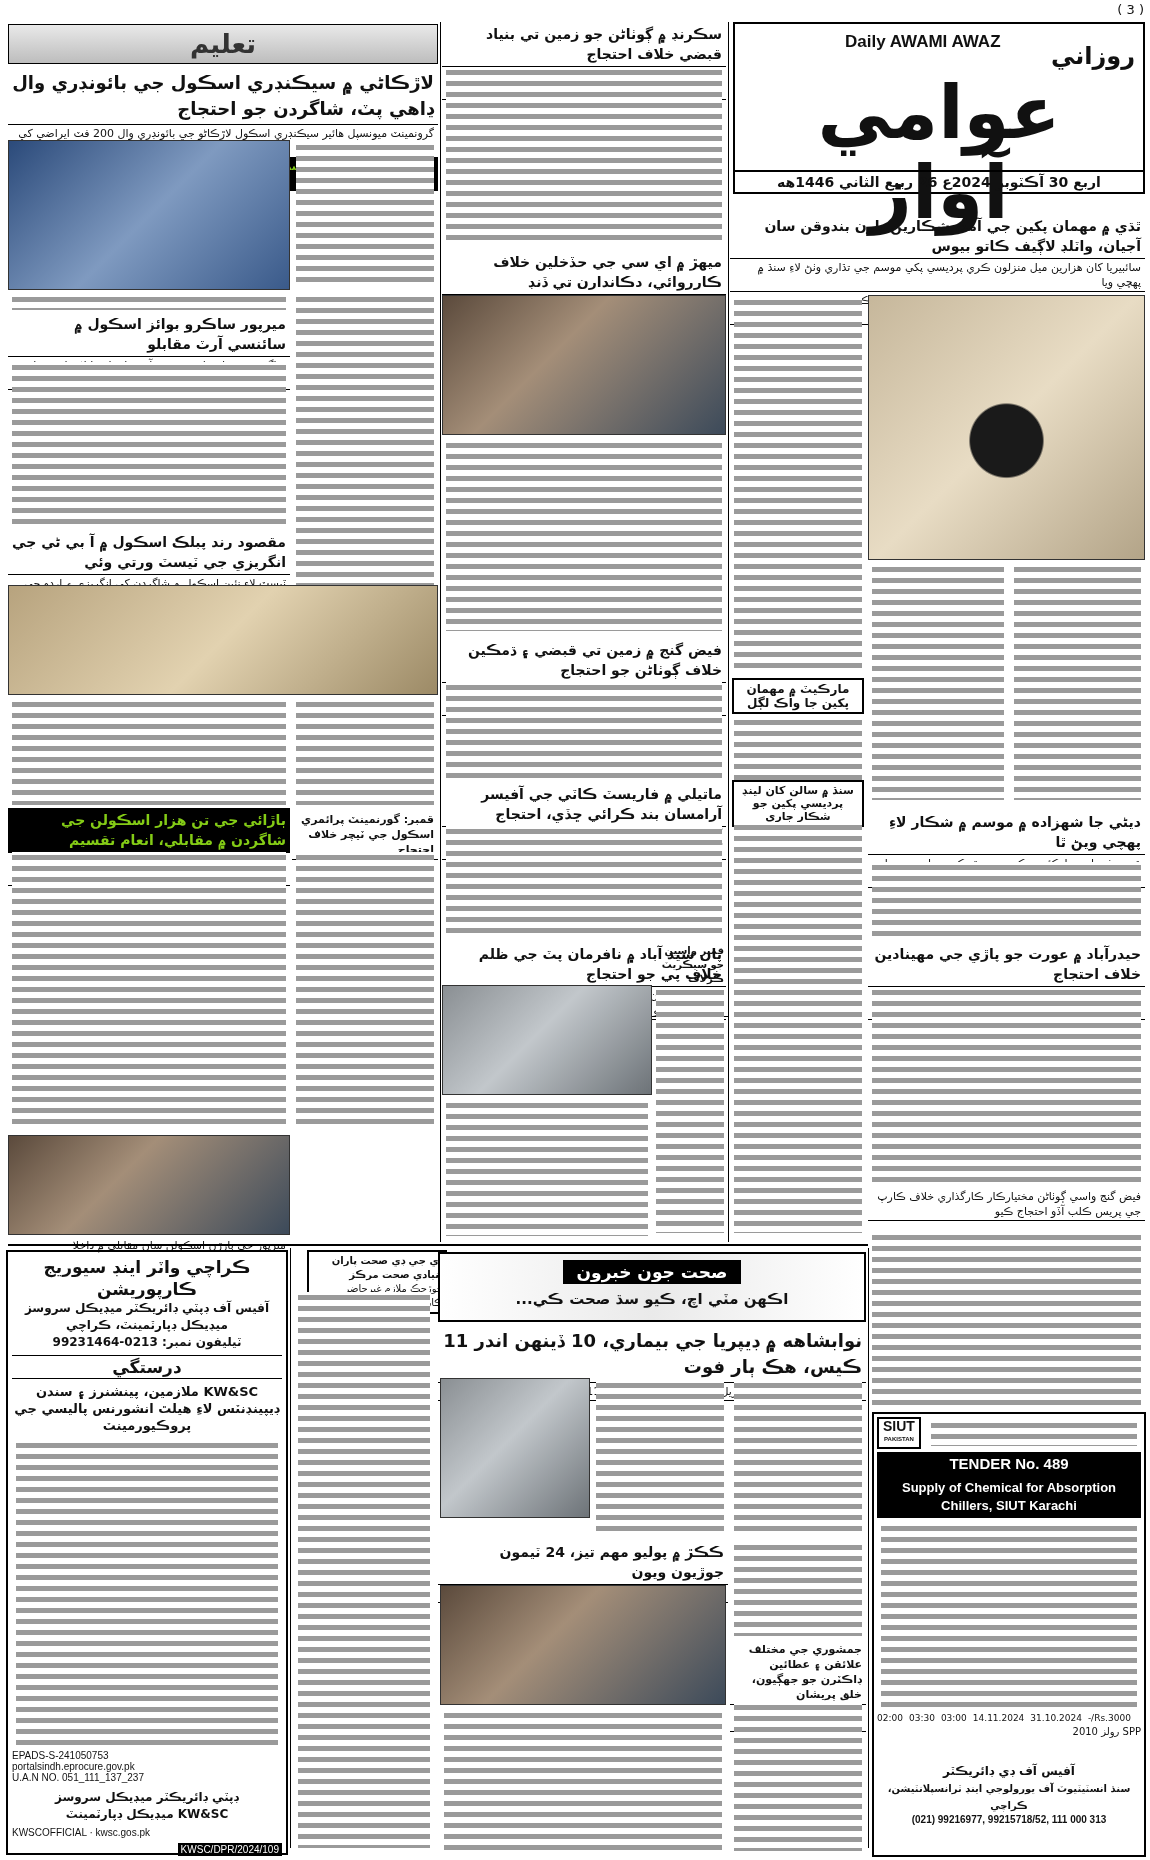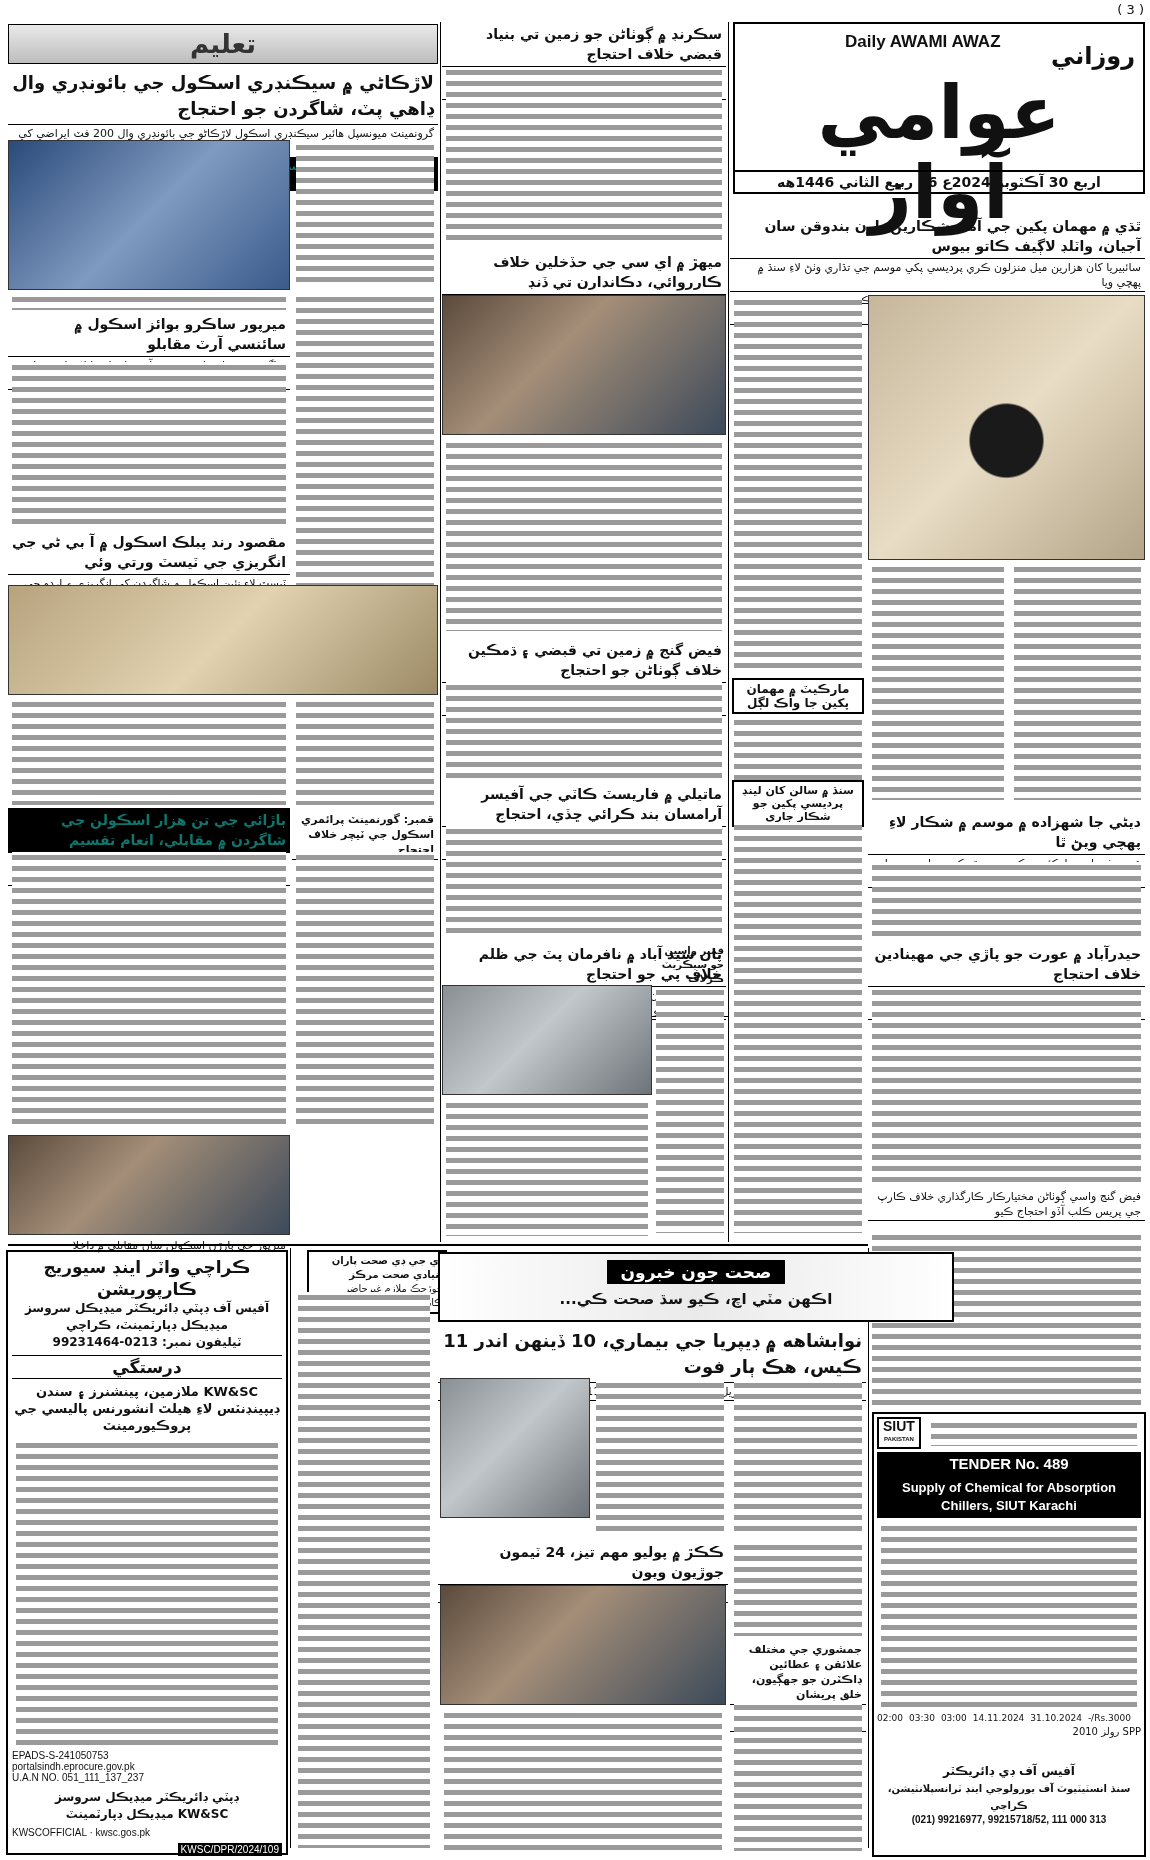--- a/index.html
+++ b/index.html
@@ -8,21 +8,21 @@
   .rtl { direction: rtl; text-align: right; }
   .page-num { right: 6px; top: 2px; font-size: 13px; }
   .masthead { left: 733px; top: 22px; width: 412px; height: 172px; border: 2px solid #000; }
   .mast-en { position: absolute; left: 110px; top: 8px; font-family: "Liberation Sans", sans-serif; font-weight: bold; font-size: 17px; }
   .mast-roz { position: absolute; right: 8px; top: 18px; font-size: 24px; font-weight: bold; }
   .mast-title { position: absolute; left: 0; right: 0; top: 48px; text-align: center; font-size: 74px; font-weight: bold; line-height: 80px; }
   .mast-date { position: absolute; left: 0; right: 0; bottom: 0; height: 22px; border-top: 2px solid #000; text-align: center; font-size: 14px; font-weight: bold; line-height: 20px; }
   .col-rule { width: 1px; background: #000; }
   .headline { font-weight: bold; font-size: 14px; line-height: 20px; padding: 2px 4px; border-bottom: 1px solid #000; }
   .headline.big { font-size: 18px; line-height: 26px; }
-  .headline.inv { background: #000; color: #0f766e; }
+  .headline.inv { background: #000; color: #84cc16; }
   .sub { font-size: 11px; line-height: 15px; padding: 1px 4px; border-bottom: 1px solid #000; }
   .body-text { font-size: 8px; line-height: 11px; color: #333; overflow: hidden; padding: 2px 4px; }
   .body-text::before { content: ""; display: block; height: 100%; background: repeating-linear-gradient(#fff 0 3px, #9a9a9a 3px 8px, #fff 8px 11px); }
   .photo { background: linear-gradient(135deg, #8a8f93, #c2c7cb 45%, #6d7378); border: 1px solid #333; }
   .photo.blue { background: linear-gradient(135deg, #2b4a7a, #7f9ac0 50%, #3a5a8a); }
   .photo.sand { background: linear-gradient(135deg, #b7a37e, #e2d2b0 50%, #9c8a66); }
   .photo.crowd { background: linear-gradient(135deg, #5b4a3c, #a48e78 40%, #3c4a5a); }
   .photo.birds { background: radial-gradient(circle at 50% 55%, #1a1a1a 0 18%, transparent 19%), linear-gradient(135deg, #c6b79b, #e8dcc4 50%, #b3a488); }
   .banner-talim { left: 8px; top: 24px; width: 430px; height: 40px; border: 1px solid #000; background: linear-gradient(#e9e9e9, #bdbdbd); font-size: 26px; font-weight: bold; text-align: center; line-height: 38px; color: #333; }
   .box { border: 2px solid #000; }
@@ -177,21 +177,21 @@
   <div class="ltr footer-code" style="margin-top:4px"><span>KWSCOFFICIAL</span> · <span>kwsc.gos.pk</span></div>
   <div class="ltr footer-code" style="background:#000;color:#fff;padding:1px 3px;display:inline-block;margin-top:2px">KWSC/DPR/2024/109</div>
 </div>
 
 <div class="abs rtl box" style="left:307px;top:1250px;width:140px;padding:2px">
   <div style="font-size:10px;font-weight:bold;line-height:14px">ڊي جي ڊي صحت پاران بنيادي صحت مرڪز</div>
   <div style="font-size:10px;line-height:14px">جوڙجڪ ملازم غيرحاضر ڪارڪردگي جاهل</div>
 </div>
 <div class="abs body-text" style="left:294px;top:1290px;width:140px;height:560px;"></div>
 
-<div class="abs health-banner rtl" style="left:438px;top:1252px;width:516px;height:70px;">
+<div class="abs health-banner rtl" style="left:438px;top:1252px;width:428px;height:70px;">
   <div style="display:inline-block;background:#000;color:#fff;font-size:17px;font-weight:bold;padding:2px 14px;margin-top:6px">صحت جون خبرون</div>
   <div style="font-size:15px;font-weight:bold;margin-top:6px;text-align:center">اڪهن مٽي اچ، ڪيو سڌ صحت ڪي...</div>
 </div>
 
 <div class="abs rtl" style="left:438px;top:1326px;width:428px;">
   <div class="headline big">نوابشاهه ۾ ڊيپريا جي بيماري، 10 ڏينهن اندر 11 ڪيس، هڪ ٻار فوت</div>
   <div class="sub">شهيد بينظيرآباد ضلعي ۾ گذريل 10 ڏينهن دوران ڊيپريا جا 11 ڪيس سامهون آيا</div>
 </div>
 <div class="abs photo" style="left:440px;top:1378px;width:150px;height:140px;"></div>
 <div class="abs body-text" style="left:592px;top:1378px;width:136px;height:160px;"></div>

